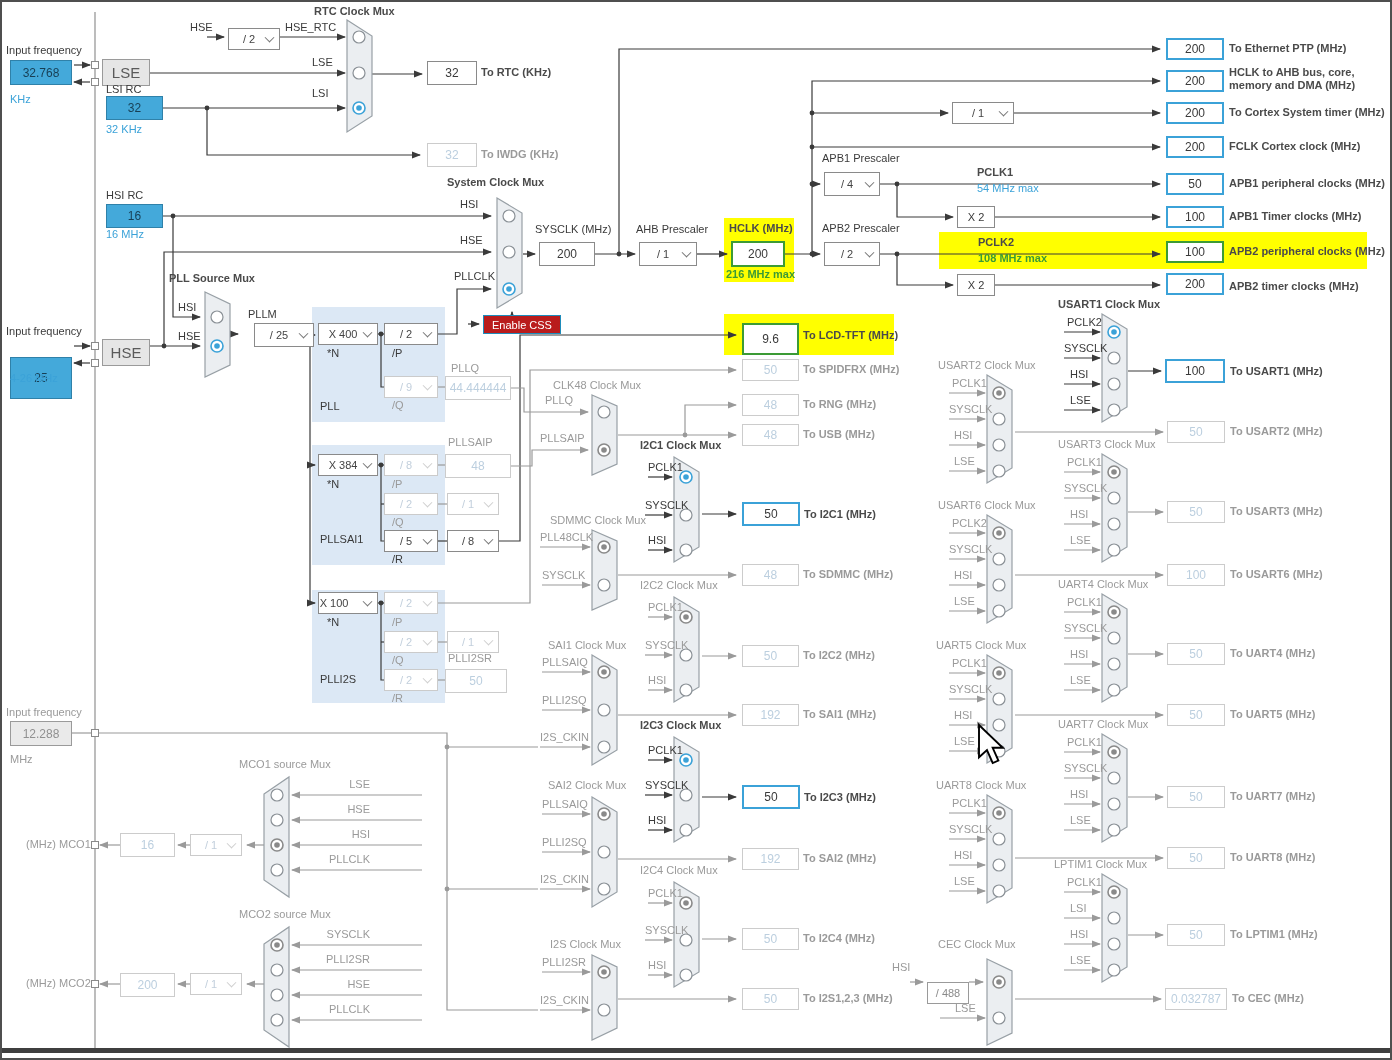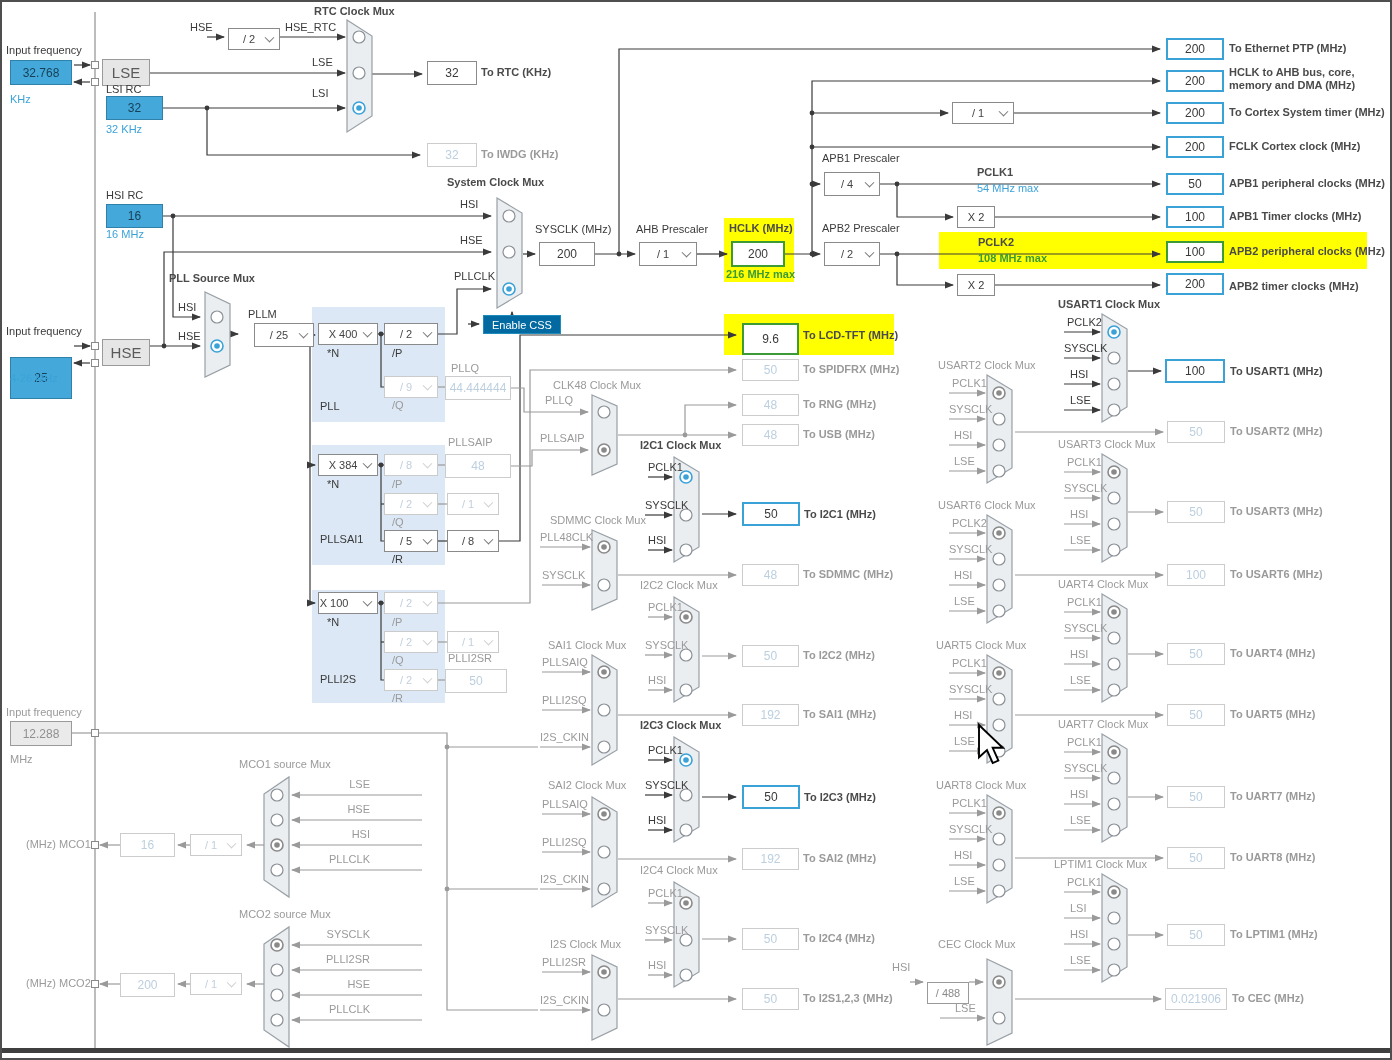--- a/index.html
+++ b/index.html
@@ -22,21 +22,21 @@
   .box.out{border:2px solid #3BA2D8;}
   .box.green{border:2px solid #3C9B35;}
   .sel{position:absolute;display:flex;align-items:center;justify-content:center;
        background:#fff;border:1px solid #8a8a8a;color:#444;font-size:11px;box-sizing:border-box;}
   .sel .chev{position:absolute;right:6px;top:50%;width:6px;height:6px;border-left:1.5px solid #777;
        border-bottom:1.5px solid #777;transform:translateY(-70%) rotate(-45deg);}
   .sel.dis{border-color:#CBCBCB;color:#C2CFDC;}
   .sel.dis .chev{border-color:#CFCFCF;}
   .hl{position:absolute;}
   .blk{position:absolute;background:#DCE8F5;}
-  .btn{position:absolute;display:flex;align-items:center;justify-content:center;background:#0369a1;
+  .btn{position:absolute;display:flex;align-items:center;justify-content:center;background:#b91c1c;
        color:#fff;font-size:11px;border:1px solid #1E8CBB;box-sizing:border-box;}
   .bottombar{position:absolute;left:0;top:1046px;width:100%;height:5px;background:#3f3f3f;}
 </style>
 </head>
 <body>
 
 <div id="cv">
   <div class="blk" style="left:310px;top:305px;width:133px;height:115px;"></div>
   <div class="blk" style="left:310px;top:443px;width:133px;height:120px;"></div>
   <div class="blk" style="left:310px;top:588px;width:133px;height:113px;"></div>
@@ -532,21 +532,21 @@
     <div class="box dis" style="left: 1165px; top: 641px; width: 58px; height: 22px;">50</div>
     <div class="lbl gb" style="left: 1228px; top: 645px;">To UART4 (MHz)</div>
     <div class="box dis" style="left: 1165px; top: 702px; width: 58px; height: 22px;">50</div>
     <div class="lbl gb" style="left: 1228px; top: 706px;">To UART5 (MHz)</div>
     <div class="box dis" style="left: 1165px; top: 784px; width: 58px; height: 22px;">50</div>
     <div class="lbl gb" style="left: 1228px; top: 788px;">To UART7 (MHz)</div>
     <div class="box dis" style="left: 1165px; top: 845px; width: 58px; height: 22px;">50</div>
     <div class="lbl gb" style="left: 1228px; top: 849px;">To UART8 (MHz)</div>
     <div class="box dis" style="left: 1165px; top: 922px; width: 58px; height: 22px;">50</div>
     <div class="lbl gb" style="left: 1228px; top: 926px;">To LPTIM1 (MHz)</div>
-    <div class="box dis" style="left: 1163px; top: 986px; width: 62px; height: 22px;">0.021906</div>
+    <div class="box dis" style="left: 1163px; top: 986px; width: 62px; height: 22px;">0.032787</div>
     <div class="lbl gb" style="left: 1230px; top: 990px;">To CEC (MHz)</div>
     <div class="box dis" style="left: 118px; top: 831px; width: 55px; height: 24px;">16</div>
     <div class="box dis" style="left: 118px; top: 971px; width: 55px; height: 24px;">200</div>
     <div class="sel" style="left: 226px; top: 26px; width: 52px; height: 22px;">
       <span style="margin-right: 10px;">/ 2</span>
       <span class="chev"></span>
     </div>
     <div class="sel" style="left: 637px; top: 240px; width: 58px; height: 24px;">
       <span style="margin-right: 10px;">/ 1</span>
       <span class="chev"></span>

